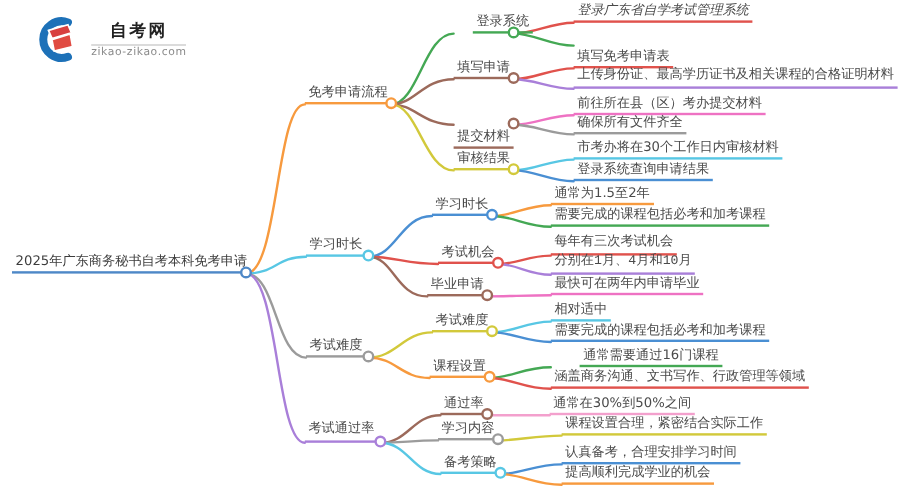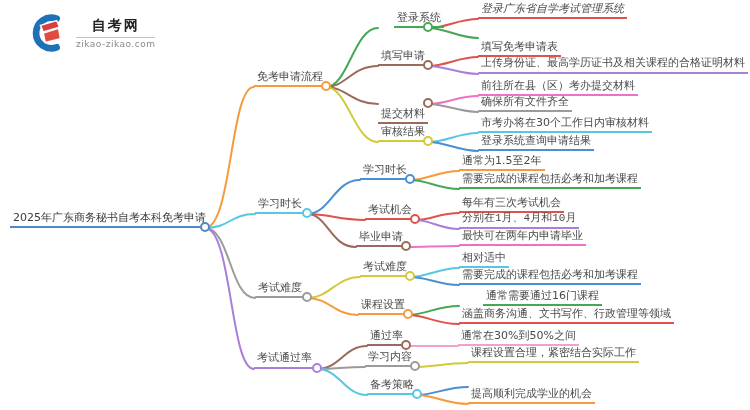--- a/index.html
+++ b/index.html
@@ -126,21 +126,21 @@
   <div class="node c-cyan" style="left:255px;top:197px;width:50px;">学习时长</div>
   <div class="dot c-cyan" style="left:302px;top:208px;"></div>
 
   <div class="node c-blue" style="left:360px;top:163px;width:50px;">学习时长</div>
   <div class="dot c-blue" style="left:405px;top:174px;"></div>
   <div class="node c-orange" style="left:459px;top:154px;">通常为1.5至2年</div>
   <div class="node c-green" style="left:459px;top:172px;">需要完成的课程包括必考和加考课程</div>
 
   <div class="node c-red" style="left:365px;top:203px;width:50px;">考试机会</div>
   <div class="dot c-red" style="left:410px;top:214px;"></div>
-  <div class="node c-red" style="left:459px;top:196px;">每年有三次考试机会</div>
+  <div class="node c-red" style="left:459px;top:196px;font-family:Liberation Mono, monospace;">每年有三次考试机会</div>
   <div class="node c-purple" style="left:459px;top:212px;">分别在1月、4月和10月</div>
 
   <div class="node c-brown" style="left:356px;top:230px;width:50px;">毕业申请</div>
   <div class="dot c-brown" style="left:401px;top:241px;"></div>
   <div class="node c-magenta" style="left:459px;top:229px;">最快可在两年内申请毕业</div>
 
   <div class="node c-gray" style="left:255px;top:281px;width:50px;">考试难度</div>
   <div class="dot c-gray" style="left:302px;top:292px;"></div>
 
   <div class="node c-yellow" style="left:360px;top:260px;width:50px;">考试难度</div>
@@ -159,15 +159,16 @@
   <div class="node c-brown" style="left:367px;top:329px;width:39px;">通过率</div>
   <div class="dot c-brown" style="left:401px;top:340px;"></div>
   <div class="node c-pink" style="left:458px;top:329px;">通常在30%到50%之间</div>
 
   <div class="node c-gray" style="left:365px;top:350px;width:50px;">学习内容</div>
   <div class="dot c-gray" style="left:410px;top:361px;"></div>
   <div class="node c-yellow" style="left:468px;top:346px;">课程设置合理，紧密结合实际工作</div>
 
   <div class="node c-cyan" style="left:367px;top:378px;width:50px;">备考策略</div>
   <div class="dot c-cyan" style="left:412px;top:389px;"></div>
+  <div class="node c-blue" style="left:468px;top:370px;">认真备考，合理安排学习时间</div>
   <div class="node c-orange" style="left:468px;top:387px;">提高顺利完成学业的机会</div>
 
 </div>
 
 </body></html>

